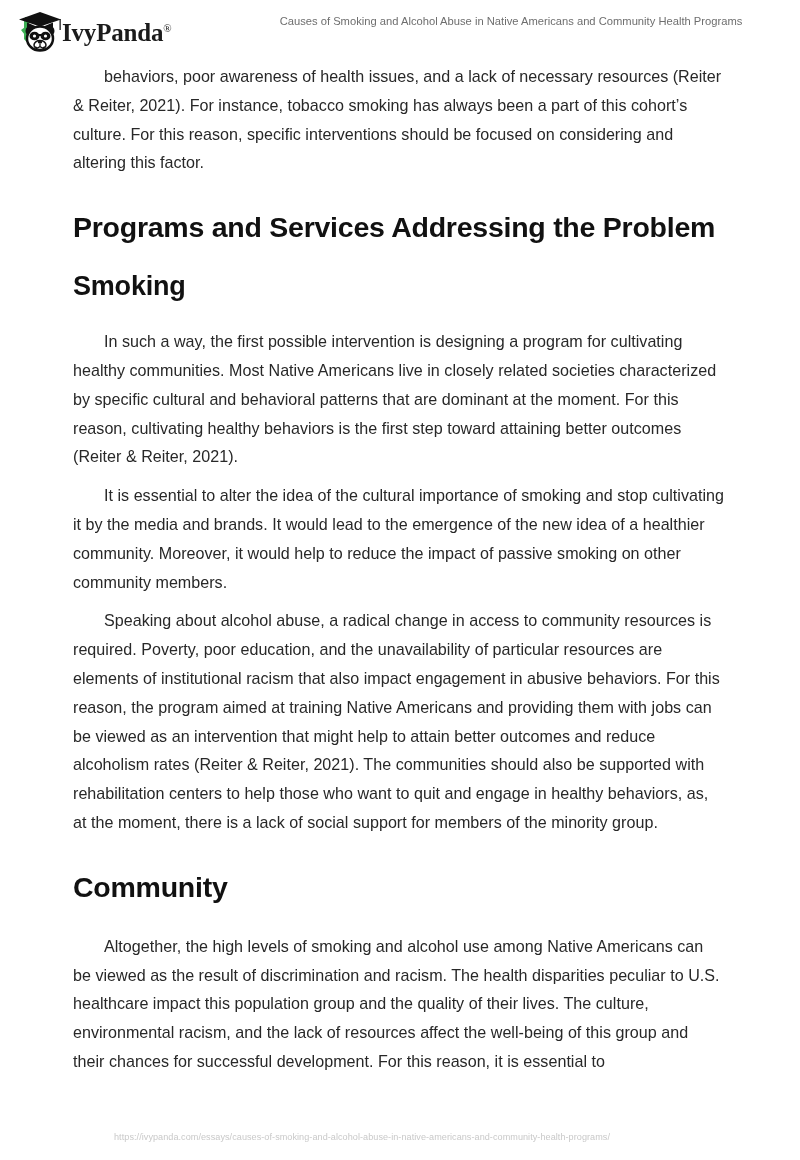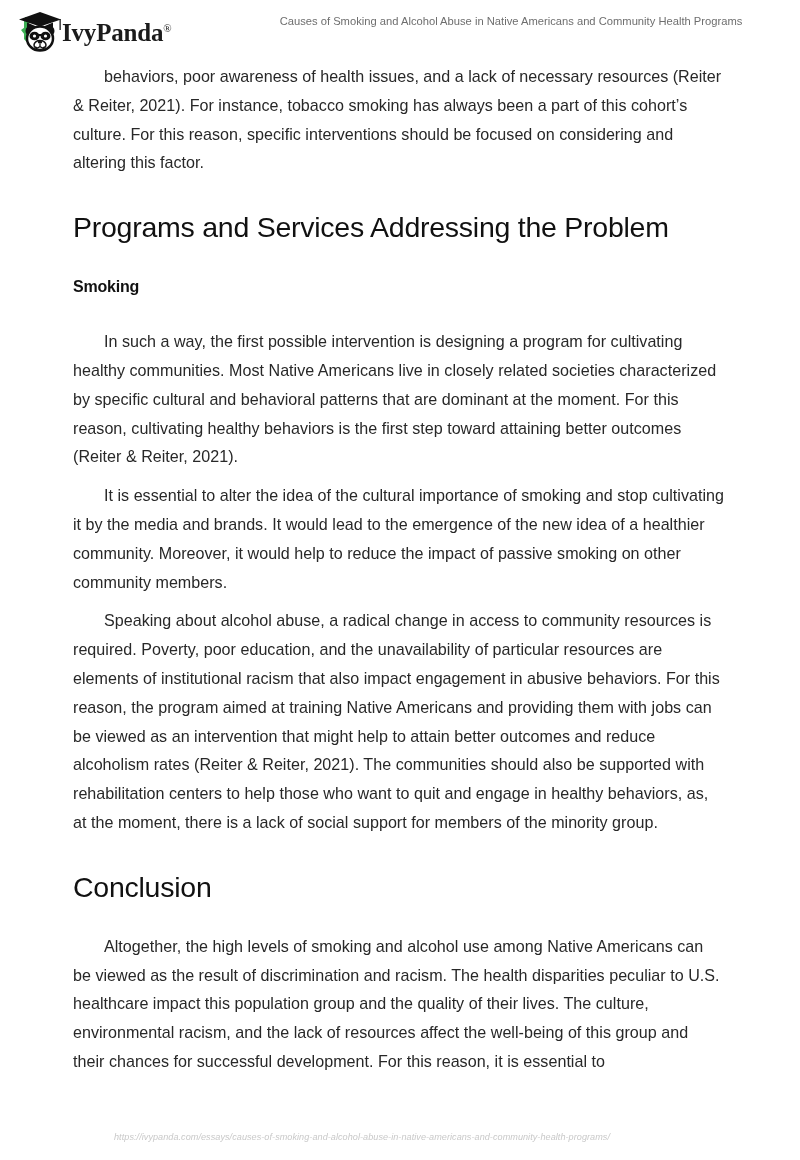--- a/index.html
+++ b/index.html
@@ -81,49 +81,48 @@
     margin: 0 0 0 0;
     text-align: left;
     text-indent: 31px;
     letter-spacing: 0.02px;
   }
   .para + .para { margin-top: 10px; }
 
   h2.heading-2 {
     font-size: 28.5px;
     line-height: 38px;
-    font-weight: 400;
+    font-weight: 700;
     color: #111111;
     margin: 31px 0 0 0;
     letter-spacing: -0.25px;
   }
   h3.heading-3 {
     font-size: 25.5px;
     line-height: 33px;
     font-weight: 700;
     color: #111111;
     margin: 29px 0 0 0;
     letter-spacing: -0.2px;
   }
   h3.heading-3.smaller {
-    font-size: 16px;
+    font-size: 27px;
     line-height: 29px;
     margin: 26px 0 0 0;
   }
   .heading-2 + .para,
   .heading-3 + .para { margin-top: 26px; }
 
   
   .page-footer {
     position: absolute;
     left: 0;
     bottom: 0;
     width: 724px;
     height: 40px;
-    font-style: italic;
   }
   .footer-url {
     position: absolute;
     left: 0;
     right: 0;
     bottom: 18px;
     text-align: center;
     font-size: 9.1px;
     color: #c9c9c9;
     letter-spacing: 0.05px;
@@ -173,20 +172,20 @@
   <p class="para">behaviors, poor awareness of health issues, and a lack of necessary resources (Reiter &amp; Reiter, 2021). For instance, tobacco smoking has always been a part of this cohort’s culture. For this reason, specific interventions should be focused on considering and altering this factor.</p>
 
   <h2 class="heading-2">Programs and Services Addressing the Problem</h2>
 
   <h3 class="heading-3 smaller">Smoking</h3>
   <p class="para">In such a way, the first possible intervention is designing a program for cultivating healthy communities. Most Native Americans live in closely related societies characterized by specific cultural and behavioral patterns that are dominant at the moment. For this reason, cultivating healthy behaviors is the first step toward attaining better outcomes (Reiter &amp; Reiter, 2021).</p>
   <p class="para">It is essential to alter the idea of the cultural importance of smoking and stop cultivating it by the media and brands. It would lead to the emergence of the new idea of a healthier community. Moreover, it would help to reduce the impact of passive smoking on other community members.</p>
 
   <p class="para">Speaking about alcohol abuse, a radical change in access to community resources is required. Poverty, poor education, and the unavailability of particular resources are elements of institutional racism that also impact engagement in abusive behaviors. For this reason, the program aimed at training Native Americans and providing them with jobs can be viewed as an intervention that might help to attain better outcomes and reduce alcoholism rates (Reiter &amp; Reiter, 2021). The communities should also be supported with rehabilitation centers to help those who want to quit and engage in healthy behaviors, as, at the moment, there is a lack of social support for members of the minority group.</p>
 
-  <h2 class="heading-2">Conclusion</h2>
+  <h2 class="heading-2">Community</h2>
   <p class="para">Altogether, the high levels of smoking and alcohol use among Native Americans can be viewed as the result of discrimination and racism. The health disparities peculiar to U.S. healthcare impact this population group and the quality of their lives. The culture, environmental racism, and the lack of resources affect the well-being of this group and their chances for successful development. For this reason, it is essential to</p>
 
 </div>
 
 <div class="page-footer">
   <div class="footer-url">https://ivypanda.com/essays/causes-of-smoking-and-alcohol-abuse-in-native-americans-and-community-health-programs/</div>
 </div>
 
 </body></html>

